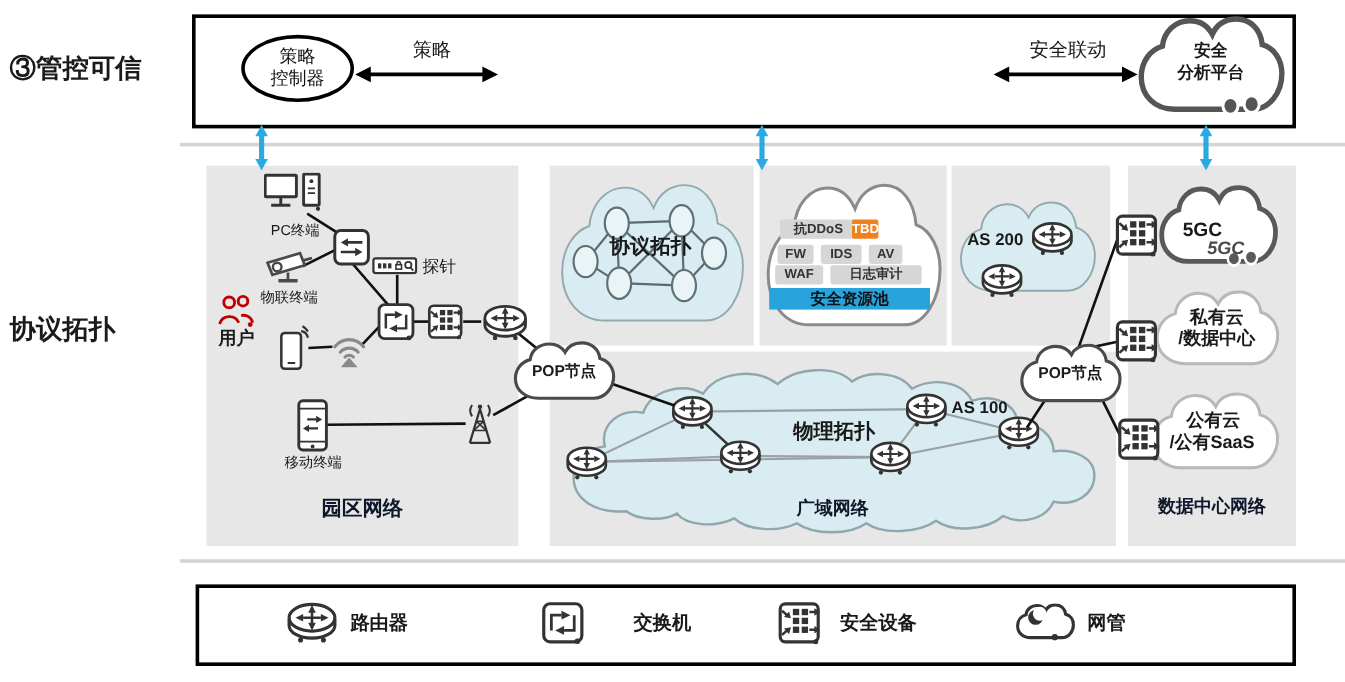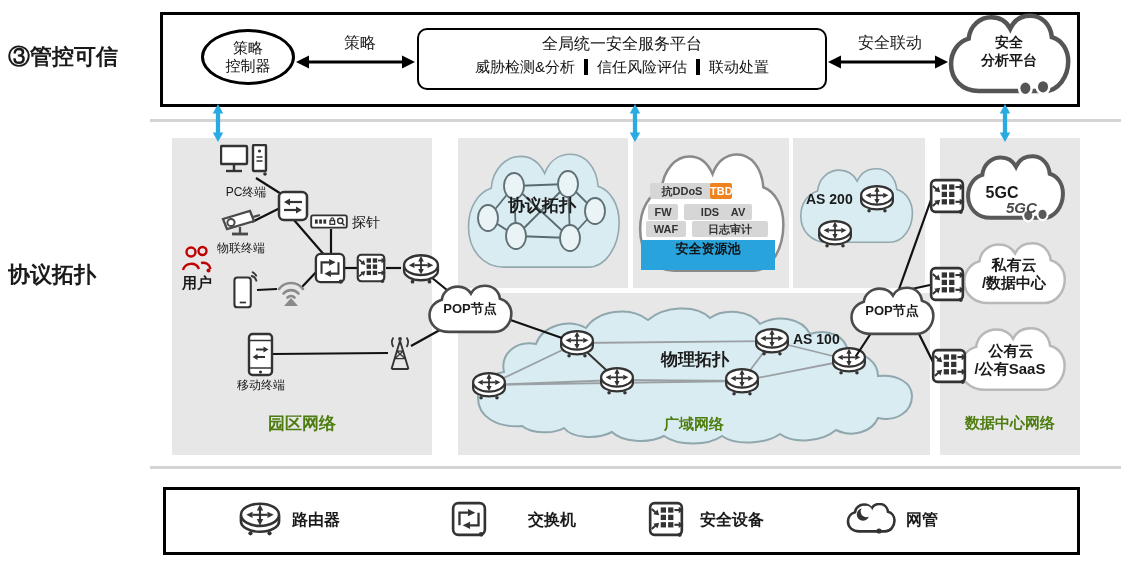--- a/index.html
+++ b/index.html
@@ -4,27 +4,27 @@
 <style>
   html,body{margin:0;padding:0;background:#fff;}
   #canvas{position:relative;width:1121px;height:568px;background:#fff;
           font-family:"Liberation Sans",sans-serif;overflow:hidden;}
   .abs{position:absolute;}
   .panel{position:absolute;background:#E7E7E7;}
   .frame{position:absolute;border:3px solid #000;background:#fff;box-sizing:border-box;}
   .lbl{position:absolute;color:#1a1a1a;white-space:nowrap;line-height:1.15;}
   .c{text-align:center;}
   .b{font-weight:bold;}
-  .red{color:#4d7c0f;}
+  .red{color:#0f172a;}
   .sep{position:absolute;height:3px;background:#D4D4D4;}
   .tag{position:absolute;background:#D6D6D6;color:#333;font-size:11px;font-weight:bold;
        text-align:center;line-height:16px;height:16px;border-radius:2px;}
   .tag.orange{background:#F0821E;color:#fff;}
   .poolbar{position:absolute;background:#29A3DC;color:#111;font-size:13px;font-weight:bold;
-       text-align:center;line-height:18px;height:30px;}
+       text-align:center;line-height:18px;height:18px;}
   .platform{position:absolute;border:2.5px solid #000;border-radius:10px;background:#fff;
        box-sizing:border-box;text-align:center;}
   .pf-title{font-size:16px;margin-top:4px;color:#111;}
   .pf-row{font-size:15px;margin-top:3px;color:#111;}
   .pf-div{display:inline-block;width:4px;height:16px;background:#000;margin:0 9px;vertical-align:-3px;}
   .ellipse{position:absolute;border:3px solid #000;border-radius:50%;background:#fff;
        box-sizing:border-box;display:flex;flex-direction:column;align-items:center;
        justify-content:center;font-size:15px;color:#111;line-height:1.2;}
   svg{display:block;}
 </style>
@@ -318,26 +318,20 @@
   <svg class="abs" style="left:848px;top:286px" width="88" height="54">
     <use href="#cloud" width="88" height="54" style="--cf:#fff;--cs:#4a4a4a;--cw:2.6"></use>
   </svg>
 
   <div class="ellipse" style="left:201px;top:29px;width:94px;height:56px">
     <div>策略</div>
     <div>控制器</div>
   </div>
   <div class="lbl c" style="left:320px;top:34px;width:80px;font-size:16px">策略</div>
 
-  <div class="platform" style="left:417px;top:28px;width:410px;height:62px">
-    <div class="pf-title">全局统一安全服务平台</div>
-    <div class="pf-row">
-      <span>威胁检测&amp;分析</span><span class="pf-div"></span><span>信任风险评估</span><span class="pf-div"></span><span>联动处置</span>
-    </div>
-  </div>
 
   <div class="lbl c" style="left:838px;top:34px;width:104px;font-size:16px">安全联动</div>
 
   <svg class="abs" style="left:946px;top:13px" width="126" height="88">
     <use href="#cloudDots" width="126" height="88" style="--cs:#555;--cw:4.5"></use>
   </svg>
   <div class="lbl c" style="left:976px;top:34px;width:66px;font-size:14px;font-weight:bold">安全</div>
   <div class="lbl c" style="left:968px;top:52px;width:82px;font-size:14px;font-weight:bold">分析平台</div>
 
   <svg class="abs" style="left:210px;top:104px" width="16" height="38">
@@ -408,21 +402,21 @@
   <div class="lbl c b red" style="left:639px;top:415px;width:110px;font-size:15px">广域网络</div>
   <div class="lbl c b red" style="left:942px;top:414px;width:136px;font-size:15px">数据中心网络</div>
   <div class="lbl c b" style="left:494px;top:196px;width:96px;font-size:17px">协议拓扑</div>
   <div class="lbl c b" style="left:640px;top:350px;width:110px;font-size:17px">物理拓扑</div>
   <div class="lbl b" style="left:793px;top:331px;font-size:14px">AS 100</div>
   <div class="lbl b" style="left:806px;top:191px;font-size:14px">AS 200</div>
 
   <div class="tag" style="left:650px;top:183px;width:64px">抗DDoS</div>
   <div class="tag orange" style="left:710px;top:183px;width:22px">TBD</div>
   <div class="tag" style="left:648px;top:204px;width:30px">FW</div>
-  <div class="tag" style="left:684px;top:204px;width:52px">IDS</div>
+  <div class="tag" style="left:684px;top:204px;width:34px">IDS</div>
   <div class="tag" style="left:724px;top:204px;width:28px">AV</div>
   <div class="tag" style="left:646px;top:221px;width:40px">WAF</div>
   <div class="tag" style="left:692px;top:221px;width:76px">日志审计</div>
   <div class="poolbar" style="left:641px;top:240px;width:134px">安全资源池</div>
 
   <div class="lbl c" style="left:978px;top:184px;width:48px;font-size:16px;font-weight:bold">5GC</div>
   <div class="lbl b" style="left:1006px;top:199px;font-size:15px;font-style:italic;color:#4a4a4a">5GC</div>
   <div class="lbl c b" style="left:974px;top:256px;width:80px;font-size:15px">私有云</div>
   <div class="lbl c b" style="left:966px;top:274px;width:96px;font-size:15px">/数据中心</div>
   <div class="lbl c b" style="left:968px;top:342px;width:86px;font-size:15px">公有云</div>

